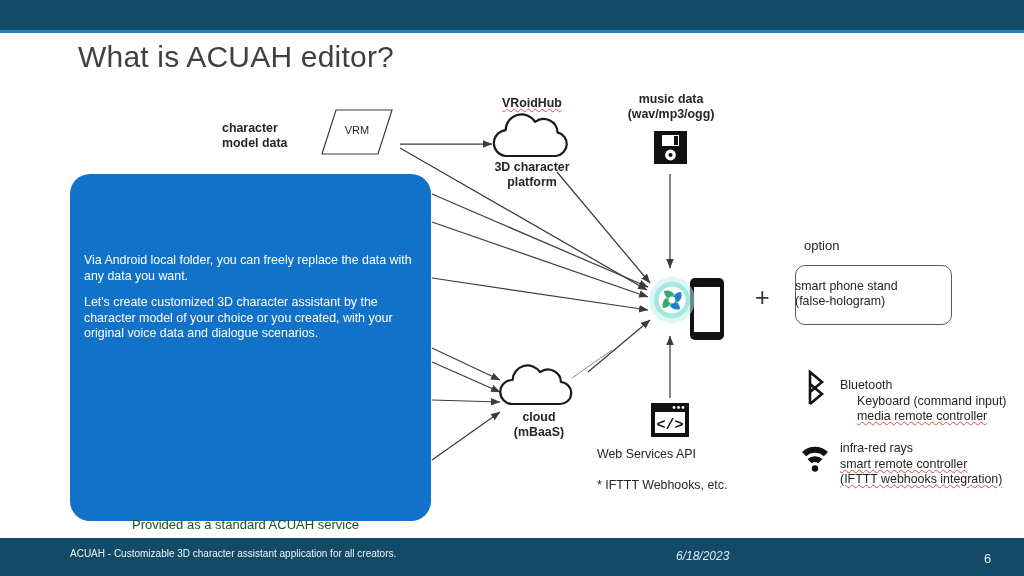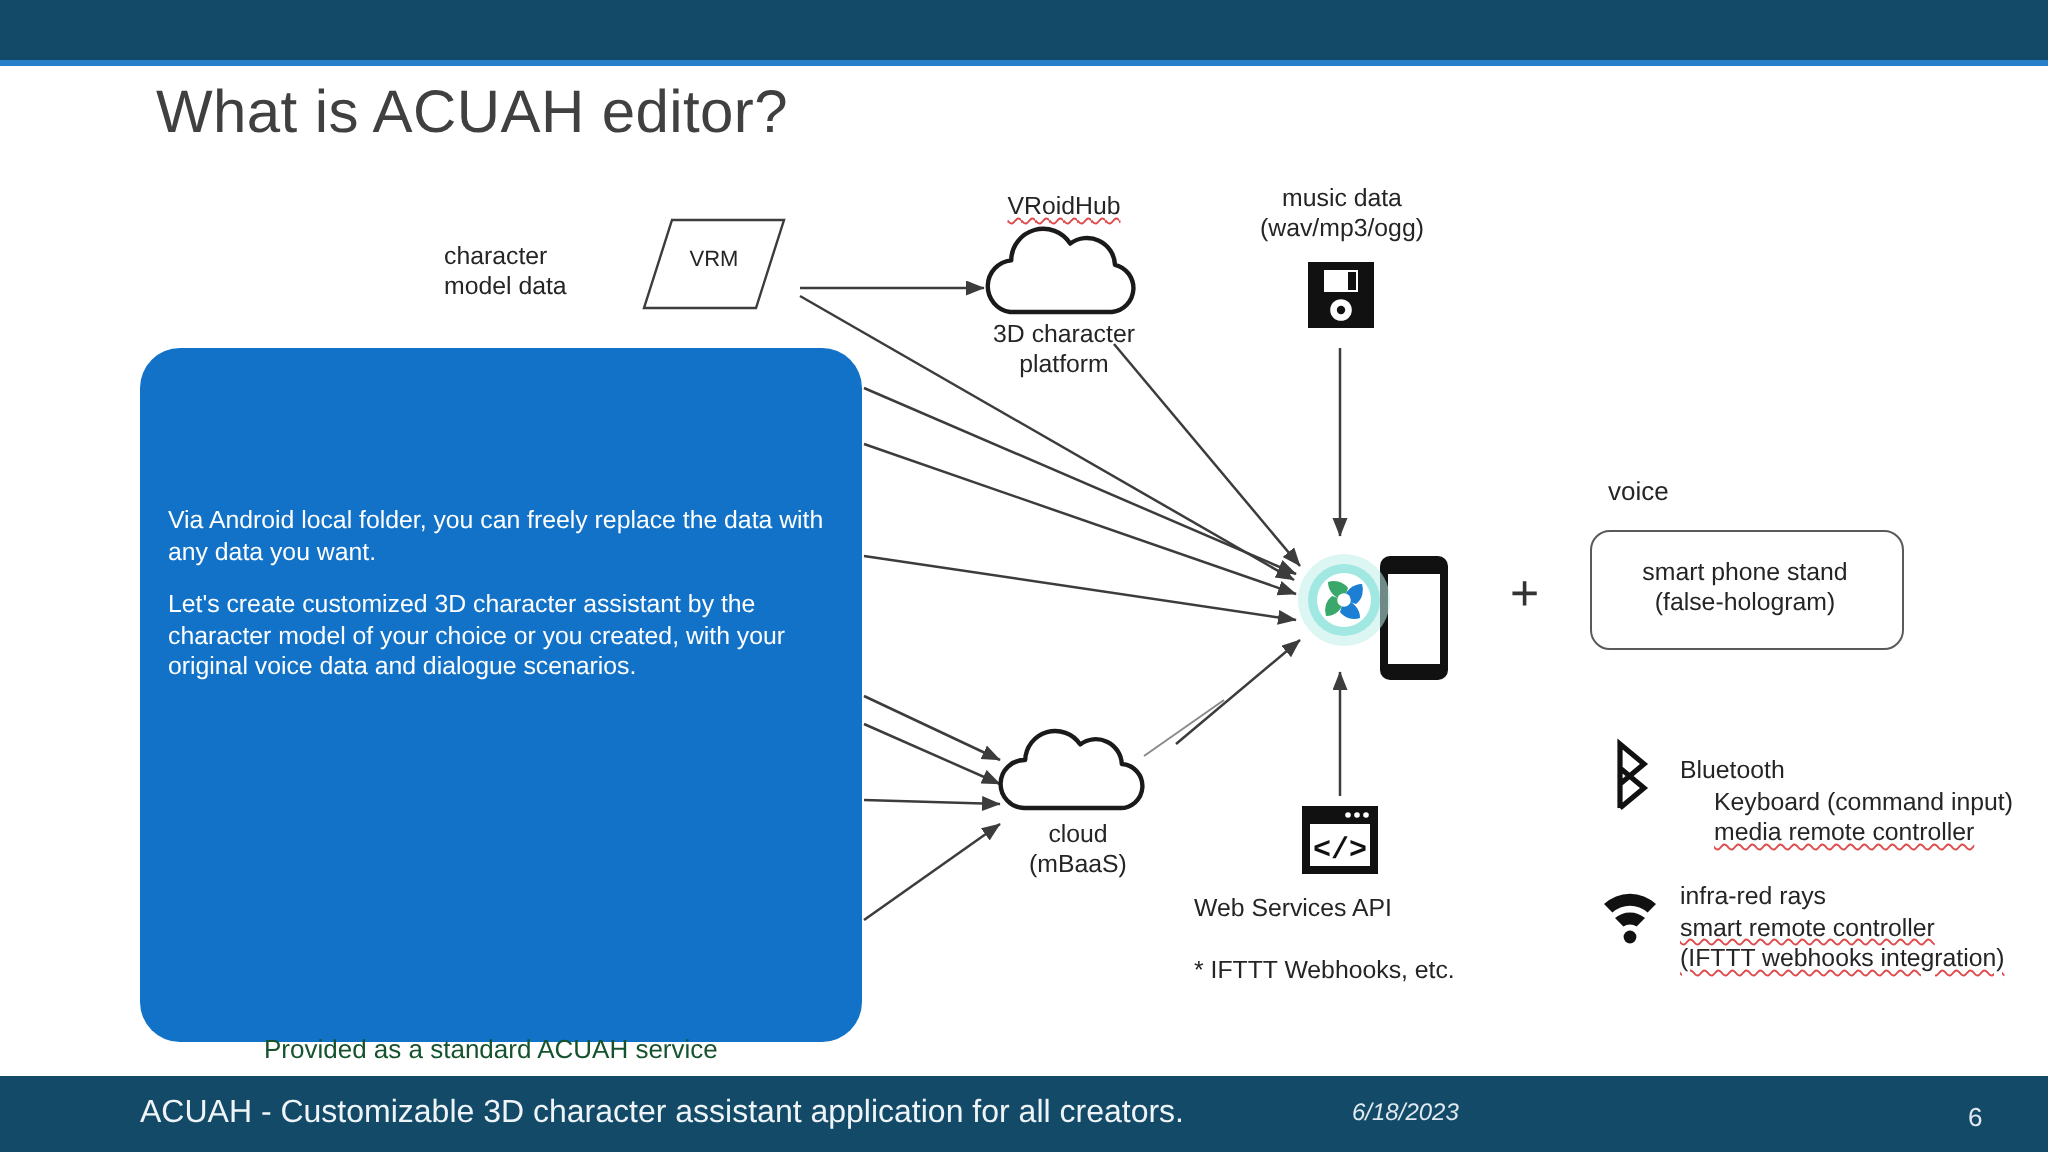--- a/index.html
+++ b/index.html
@@ -20,46 +20,46 @@
   
   .blue-panel{position:absolute;left:70px;top:174px;width:361px;height:347px;
               background:#1272c8;border-radius:20px;}
   .blue-text{position:absolute;left:84px;top:253px;width:338px;color:#fff;
              font-size:12.4px;line-height:15.6px;}
   .blue-text p{margin:0 0 11px 0;}
 
   .provided{position:absolute;left:132px;top:517px;font-size:13px;color:#14532d;}
 
   
-  .lbl{position:absolute;font-size:12.4px;line-height:15px;color:#252525;}
+  .lbl{position:absolute;font-size:12.4px;line-height:15px;color:#252525;font-weight:bold;}
   .lbl.c{text-align:center;}
   .underline-red{text-decoration:underline;text-decoration-color:#e04a4a;
                  text-decoration-style:wavy;text-decoration-thickness:1px;}
   .vrm-text{position:absolute;left:322px;top:124px;width:70px;text-align:center;
             font-size:11px;color:#252525;}
 
   
   .plus{position:absolute;left:755px;top:283px;font-size:25px;color:#333;font-weight:300;}
 
   
   .option-lbl{position:absolute;left:804px;top:238px;font-size:13px;color:#252525;}
   .option-box{position:absolute;left:795px;top:265px;width:155px;height:58px;
               border:1.2px solid #5a5a5a;border-radius:10px;background:#fff;}
-  .option-box-text{position:absolute;left:795px;top:279px;width:155px;text-align:center;
+  .option-box-text{position:absolute;left:795px;top:279px;width:155px;
                    font-size:12.4px;line-height:15px;color:#252525;}
   .bt-text{position:absolute;left:840px;top:378px;font-size:12.4px;line-height:15.5px;color:#252525;}
   .ir-text{position:absolute;left:840px;top:441px;font-size:12.4px;line-height:15.5px;color:#252525;}
   .ind{padding-left:17px;display:block;}
 
   
   .ws-text{position:absolute;left:597px;top:447px;font-size:12.4px;line-height:15.5px;color:#252525;}
 
   
   .footer{position:absolute;left:0;top:538px;width:1024px;height:38px;background:#134a68;}
-  .footer-text{position:absolute;left:70px;top:548px;font-size:16px;color:#eef4f7;}
+  .footer-text{position:absolute;left:70px;top:548px;font-size:10px;color:#eef4f7;}
   .footer-date{position:absolute;left:676px;top:549px;font-size:12px;color:#dfe9ef;font-style:italic;}
   .footer-page{position:absolute;left:984px;top:551px;font-size:13px;color:#dfe9ef;}
 </style>
 </head>
 <body>
 
 <div class="topbar"></div>
 <div class="topbar-accent"></div>
 
 <div class="slide-title">What is ACUAH editor?</div>
@@ -171,21 +171,21 @@
 (mBaaS)</div>
 
 <div class="ws-text">
   <span>Web Services API</span><br>
   <br>
   <span>* IFTTT Webhooks, etc.</span>
 </div>
 
 <div class="plus">+</div>
 
-<div class="option-lbl">voice</div>
+<div class="option-lbl">option</div>
 <div class="option-box"></div>
 <div class="option-box-text" style="white-space:pre-line;">smart phone stand
 (false-hologram)</div>
 
 <div class="bt-text">
   <span>Bluetooth</span><br>
   <span class="ind">Keyboard (command input)</span>
   <span class="ind underline-red">media remote controller</span>
 </div>
 

